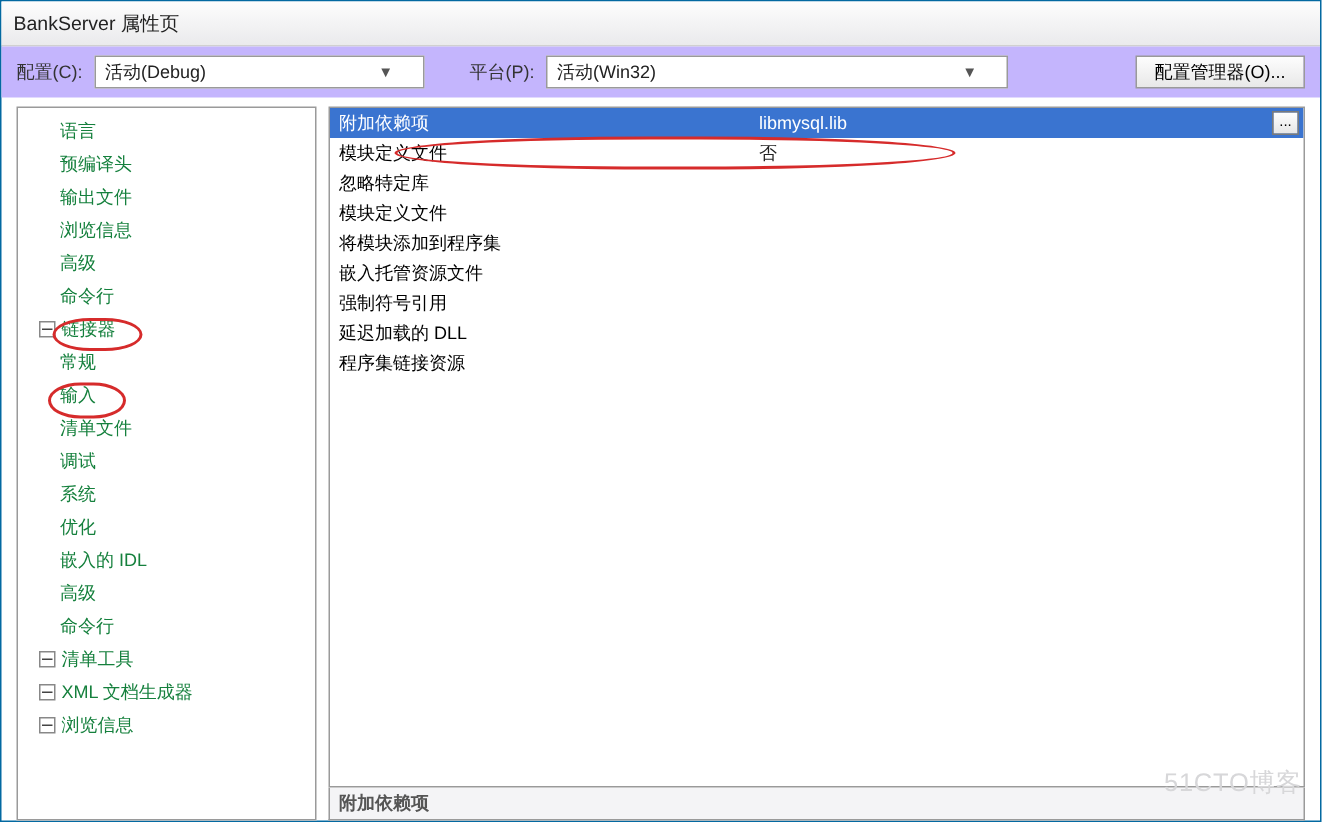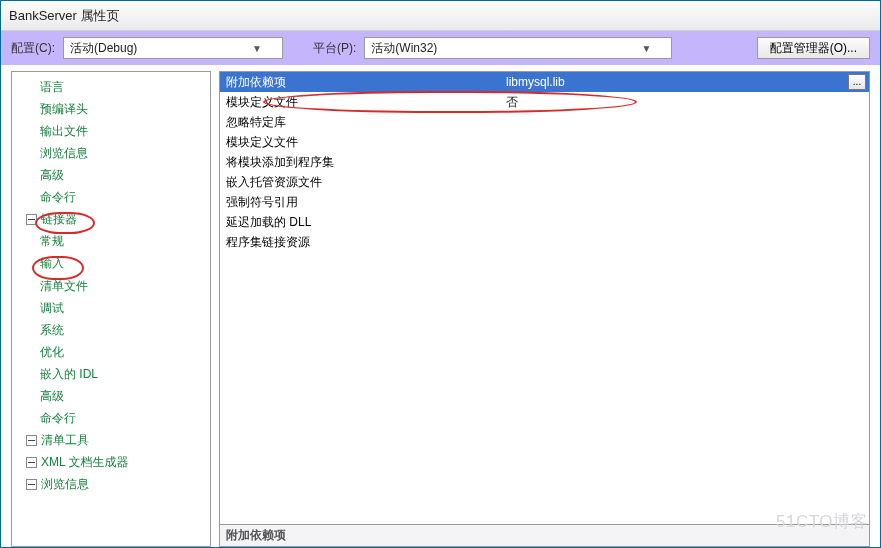--- a/index.html
+++ b/index.html
@@ -209,21 +209,21 @@
     <div class="tree-pane">
       <ul id="tree-ul">
           <li class="tree-row l1 tree-rel"><span style="position: relative;">语言</span></li>
           <li class="tree-row l1 tree-rel"><span style="position: relative;">预编译头</span></li>
           <li class="tree-row l1 tree-rel"><span style="position: relative;">输出文件</span></li>
           <li class="tree-row l1 tree-rel"><span style="position: relative;">浏览信息</span></li>
           <li class="tree-row l1 tree-rel"><span style="position: relative;">高级</span></li>
           <li class="tree-row l1 tree-rel"><span style="position: relative;">命令行</span></li>
           <li class="tree-row l0 tree-rel"><span class="expander"></span><span class="tree-rel tree-circle-linker" style="position: relative;">链接器</span></li>
           <li class="tree-row l1 tree-rel"><span style="position: relative; margin-top: 18px;">常规</span></li>
-          <li class="tree-row l1 tree-rel"><span class="tree-rel tree-circle-input" style="position: relative; font-family: Liberation Mono, monospace;">输入</span></li>
+          <li class="tree-row l1 tree-rel"><span class="tree-rel tree-circle-input" style="position: relative;">输入</span></li>
           <li class="tree-row l1 tree-rel"><span style="position: relative;">清单文件</span></li>
           <li class="tree-row l1 tree-rel"><span style="position: relative;">调试</span></li>
           <li class="tree-row l1 tree-rel"><span style="position: relative;">系统</span></li>
           <li class="tree-row l1 tree-rel"><span style="position: relative;">优化</span></li>
           <li class="tree-row l1 tree-rel"><span style="position: relative;">嵌入的 IDL</span></li>
           <li class="tree-row l1 tree-rel"><span style="position: relative;">高级</span></li>
           <li class="tree-row l1 tree-rel"><span style="position: relative;">命令行</span></li>
           <li class="tree-row l0 tree-rel"><span class="expander"></span><span style="position: relative;">清单工具</span></li>
           <li class="tree-row l0 tree-rel"><span class="expander"></span><span style="position: relative;">XML 文档生成器</span></li>
           <li class="tree-row l0 tree-rel"><span class="expander"></span><span style="position: relative;">浏览信息</span></li>

